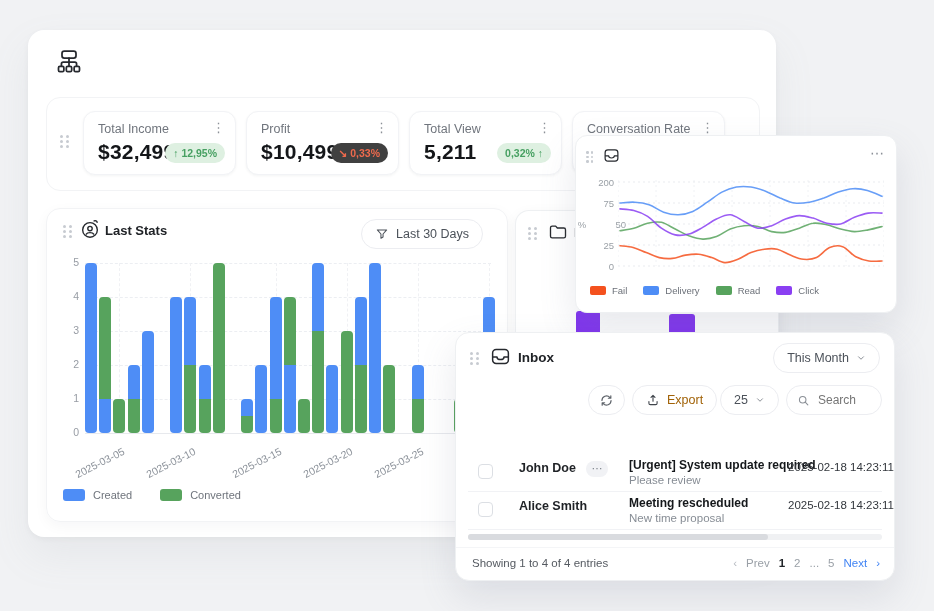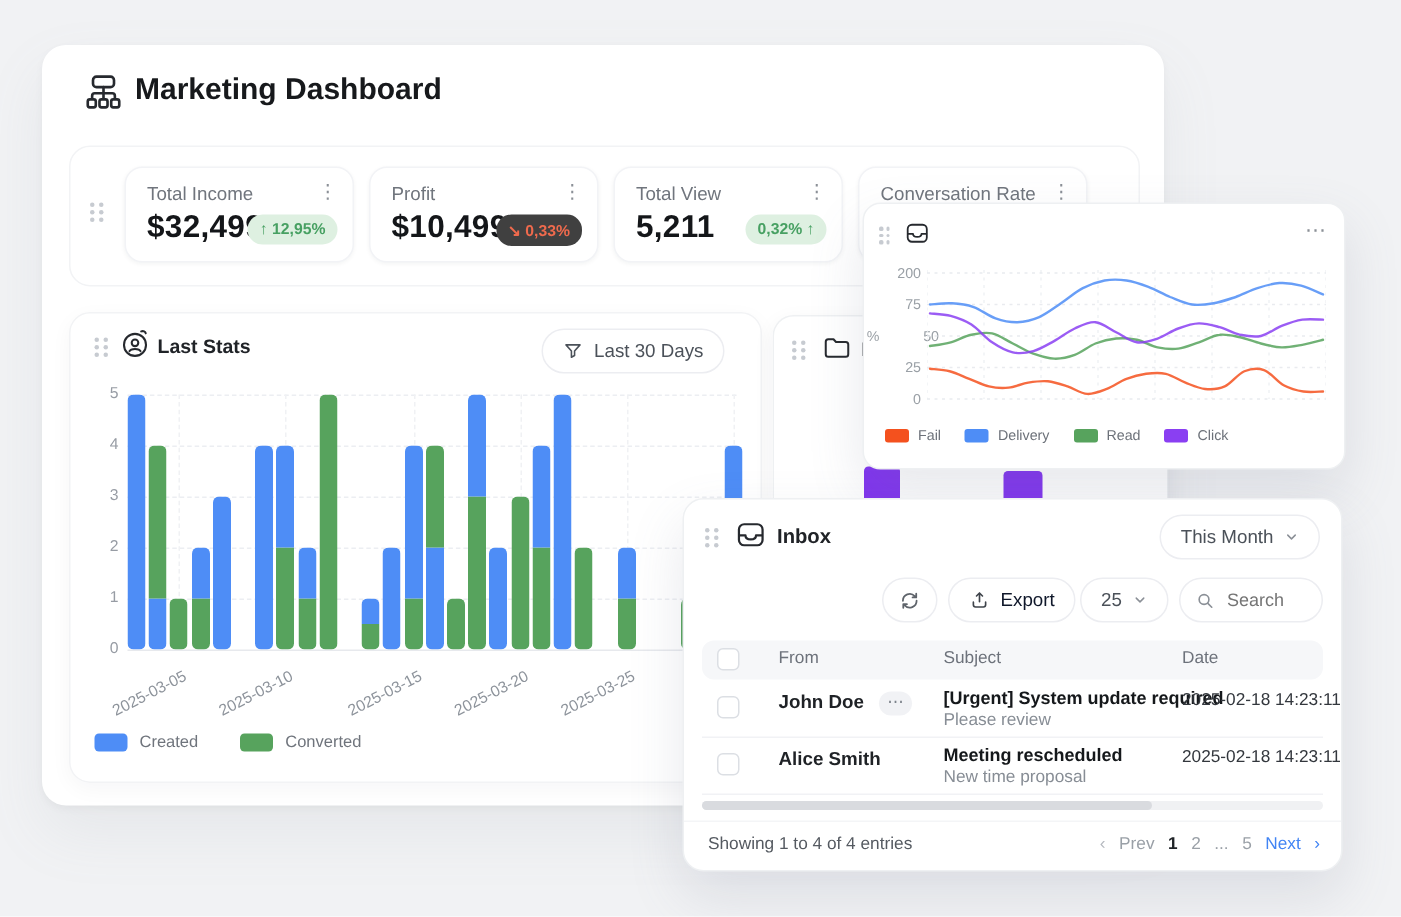--- a/index.html
+++ b/index.html
@@ -59,21 +59,20 @@
 
   <span class="icon" style="left:27px;top:17px">
     <svg width="28" height="28" viewBox="0 0 24 24" fill="none" stroke="#26292e" stroke-width="1.5" stroke-linecap="round" stroke-linejoin="round">
       <rect x="6" y="3.5" width="12" height="6" rx="2"></rect>
       <path d="M12 9.5v3.5M5.5 16v-1.5a1.5 1.5 0 0 1 1.5-1.5h10a1.5 1.5 0 0 1 1.5 1.5V16M12 13v3"></path>
       <rect x="3" y="16.5" width="4.6" height="4.6" rx="1.2"></rect>
       <rect x="9.7" y="16.5" width="4.6" height="4.6" rx="1.2"></rect>
       <rect x="16.4" y="16.5" width="4.6" height="4.6" rx="1.2"></rect>
     </svg>
   </span>
-  <div class="abs" style="left:62px;top:19px;font-size:20px;font-weight:700;color:#17191c">Marketing Dashboard</div>
 
   <div class="abs" style="left:18px;top:67px;width:712px;height:92px;border:1px solid #f2f3f5;border-radius:14px">
     <span class="drag" style="left:13px;top:37px">
         <i></i>
         <i></i>
         <i></i>
         <i></i>
         <i></i>
         <i></i>
       </span>
@@ -371,46 +370,40 @@
         <path d="M4.7 12a7.3 7.3 0 0 1 12.6-5l1.4 1.3M18.9 4.5v3.9H15M19.3 12a7.3 7.3 0 0 1-12.6 5l-1.4-1.3M5.1 19.5v-3.9H9"></path>
       </svg>
     </span>
   </div>
   <div class="pill" style="left:176px;top:52px">
     <span class="icon" style="position:static">
       <svg width="14" height="14" viewBox="0 0 24 24" fill="none" stroke="#3f444b" stroke-width="1.9" stroke-linecap="round" stroke-linejoin="round">
         <path d="M12 14V4m0 0L8.6 7.4M12 4l3.4 3.4M5 14.5v3A2.5 2.5 0 0 0 7.5 20h9a2.5 2.5 0 0 0 2.5-2.5v-3"></path>
       </svg>
     </span>
-    <span style="color:#0f172a">Export</span>
+    <span style="color:#a16207">Export</span>
   </div>
   <div class="pill" style="left:264px;top:52px">
     <span>25</span>
     <span class="icon" style="position:static">
       <svg width="10" height="10" viewBox="0 0 24 24" fill="none" stroke="#8b9097" stroke-width="2.4" stroke-linecap="round" stroke-linejoin="round">
           <path d="M6 9l6 6 6-6"></path>
         </svg>
     </span>
   </div>
   <div class="pill" style="left:330px;top:52px;width:96px;gap:6px;padding:0 10px">
     <span class="icon" style="position:static">
       <svg width="13" height="13" viewBox="0 0 24 24" fill="none" stroke="#8b9097" stroke-width="2" stroke-linecap="round">
           <circle cx="10.5" cy="10.5" r="6"></circle>
           <path d="M15.2 15.2L20 20"></path>
         </svg>
     </span>
     <input style="border: none; outline: none; width: 56px; font-size: 12px; color: rgb(63, 68, 75); background: transparent;" placeholder="Search">
   </div>
 
-  <div class="thead">
-    <span class="cb" style="left:10px;top:5px"></span>
-    <span class="th" style="left:51px">From</span>
-    <span class="th" style="left:161px">Subject</span>
-    <span class="th" style="left:320px">Date</span>
-  </div>
 
   <div class="trow" style="top:120px">
     <span class="cb" style="left:10px;top:11px"></span>
     <span class="from">John Doe</span>
     <span class="chip">⋯</span>
     <span class="subj">[Urgent] System update required</span>
     <span class="prev-line">Please review</span>
     <span class="dt">2025-02-18 14:23:11</span>
   </div>
   <div class="trow" style="top:158px">

